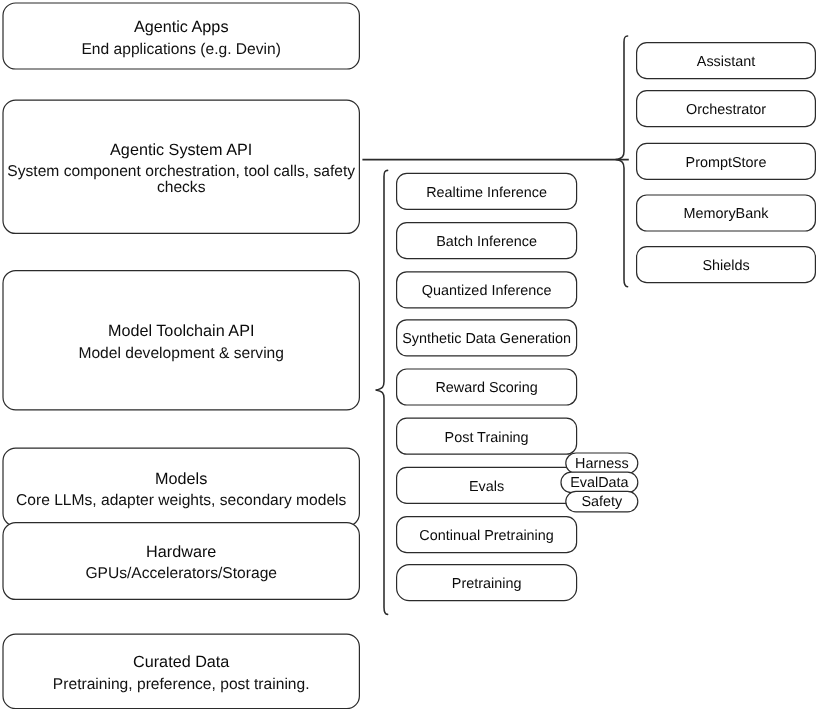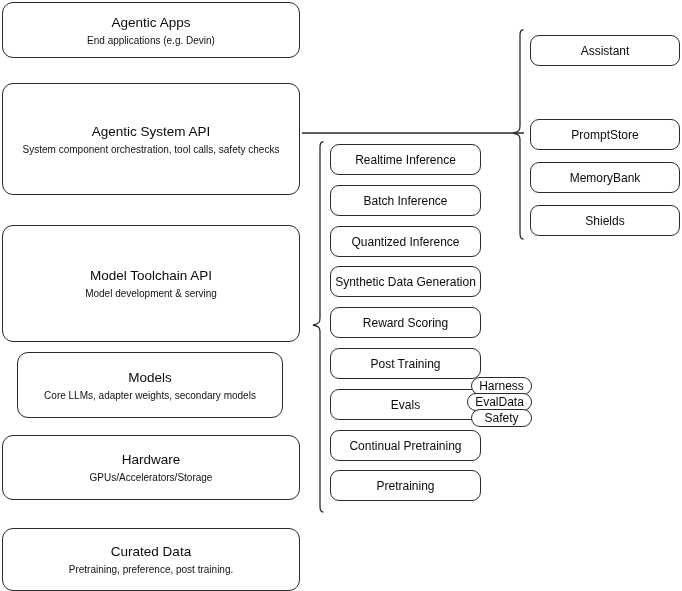--- a/index.html
+++ b/index.html
@@ -29,21 +29,21 @@
     align-items: center;
     justify-content: center;
     text-align: center;
   }
   .box .title {
     font-size: 13.5px;
     line-height: 17px;
     color: #0b0b0b;
   }
   .box .sub {
-    font-size: 10px;
+    font-size: 13px;
     line-height: 13px;
     margin-top: 3px;
     color: #111111;
   }
   .stack-box {
     position: absolute;
     box-sizing: border-box;
     border: 1.3px solid #2b2b2b;
     border-radius: 9px;
     background: #ffffff;
@@ -87,21 +87,21 @@
   <div class="box" style="left:2px; top:83px; width:298px; height:112px;">
     <div class="title">Agentic System API</div>
     <div class="sub">System component orchestration, tool calls, safety checks</div>
   </div>
 
   <div class="box" style="left:2px; top:225px; width:298px; height:117px;">
     <div class="title">Model Toolchain API</div>
     <div class="sub">Model development &amp; serving</div>
   </div>
 
-  <div class="box" style="left:2px; top:352px; width:266px; height:66px;margin-left:15px;">
+  <div class="box" style="left:2px; top:373px; width:298px; height:66px;">
     <div class="title">Models</div>
     <div class="sub">Core LLMs, adapter weights, secondary models</div>
   </div>
 
   <div class="box" style="left:2px; top:435px; width:298px; height:65px;">
     <div class="title">Hardware</div>
     <div class="sub">GPUs/Accelerators/Storage</div>
   </div>
 
   <div class="box" style="left:2px; top:528px; width:298px; height:63px;">
@@ -164,40 +164,43 @@
   </div>
 
   <div class="stack-box" style="left:330px; top:389px; width:151px; height:31px;">
     <span>Evals</span>
   </div>
 
   <div class="stack-box" style="left:330px; top:430px; width:151px; height:31px;">
     <span>Continual Pretraining</span>
   </div>
 
-  <div class="stack-box" style="left:330px; top:470px; width:151px; height:31px;">
+  <div class="stack-box" style="left:330px; top:470px; width:151px; height:31px;border-radius:11px;">
     <span>Pretraining</span>
   </div>
 
   <div class="pill" style="left:471px; top:377px; width:61px; height:18px;">
     <span>Harness</span>
   </div>
 
   <div class="pill" style="left:467px; top:393px; width:65px; height:18px;justify-content:center;">
     <span>EvalData</span>
   </div>
 
   <div class="pill" style="left:471px; top:409px; width:61px; height:18px;">
     <span>Safety</span>
   </div>
 
   <div class="stack-box" style="left:530px; top:35px; width:150px; height:31px;">
     <span>Assistant</span>
   </div>
 
+  <div class="stack-box" style="left:530px; top:75px; width:150px; height:31px;">
+    <span>Orchestrator</span>
+  </div>
 
   <div class="stack-box" style="left:530px; top:119px; width:150px; height:31px;">
     <span>PromptStore</span>
   </div>
 
   <div class="stack-box" style="left:530px; top:162px; width:150px; height:31px;">
     <span>MemoryBank</span>
   </div>
 
   <div class="stack-box" style="left:530px; top:205px; width:150px; height:31px;">

